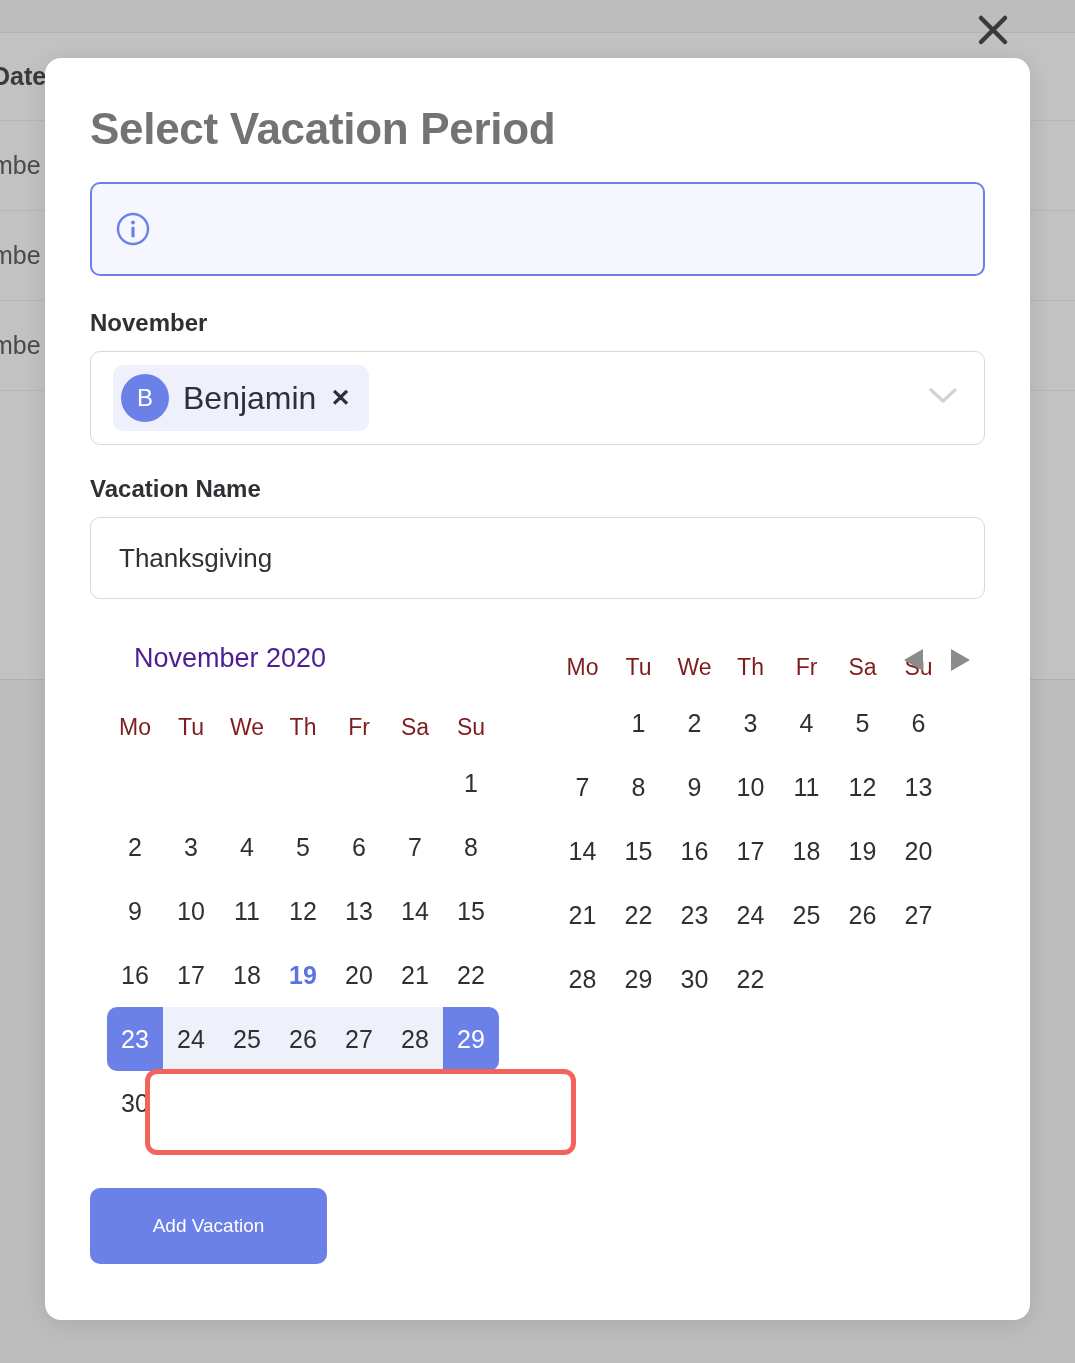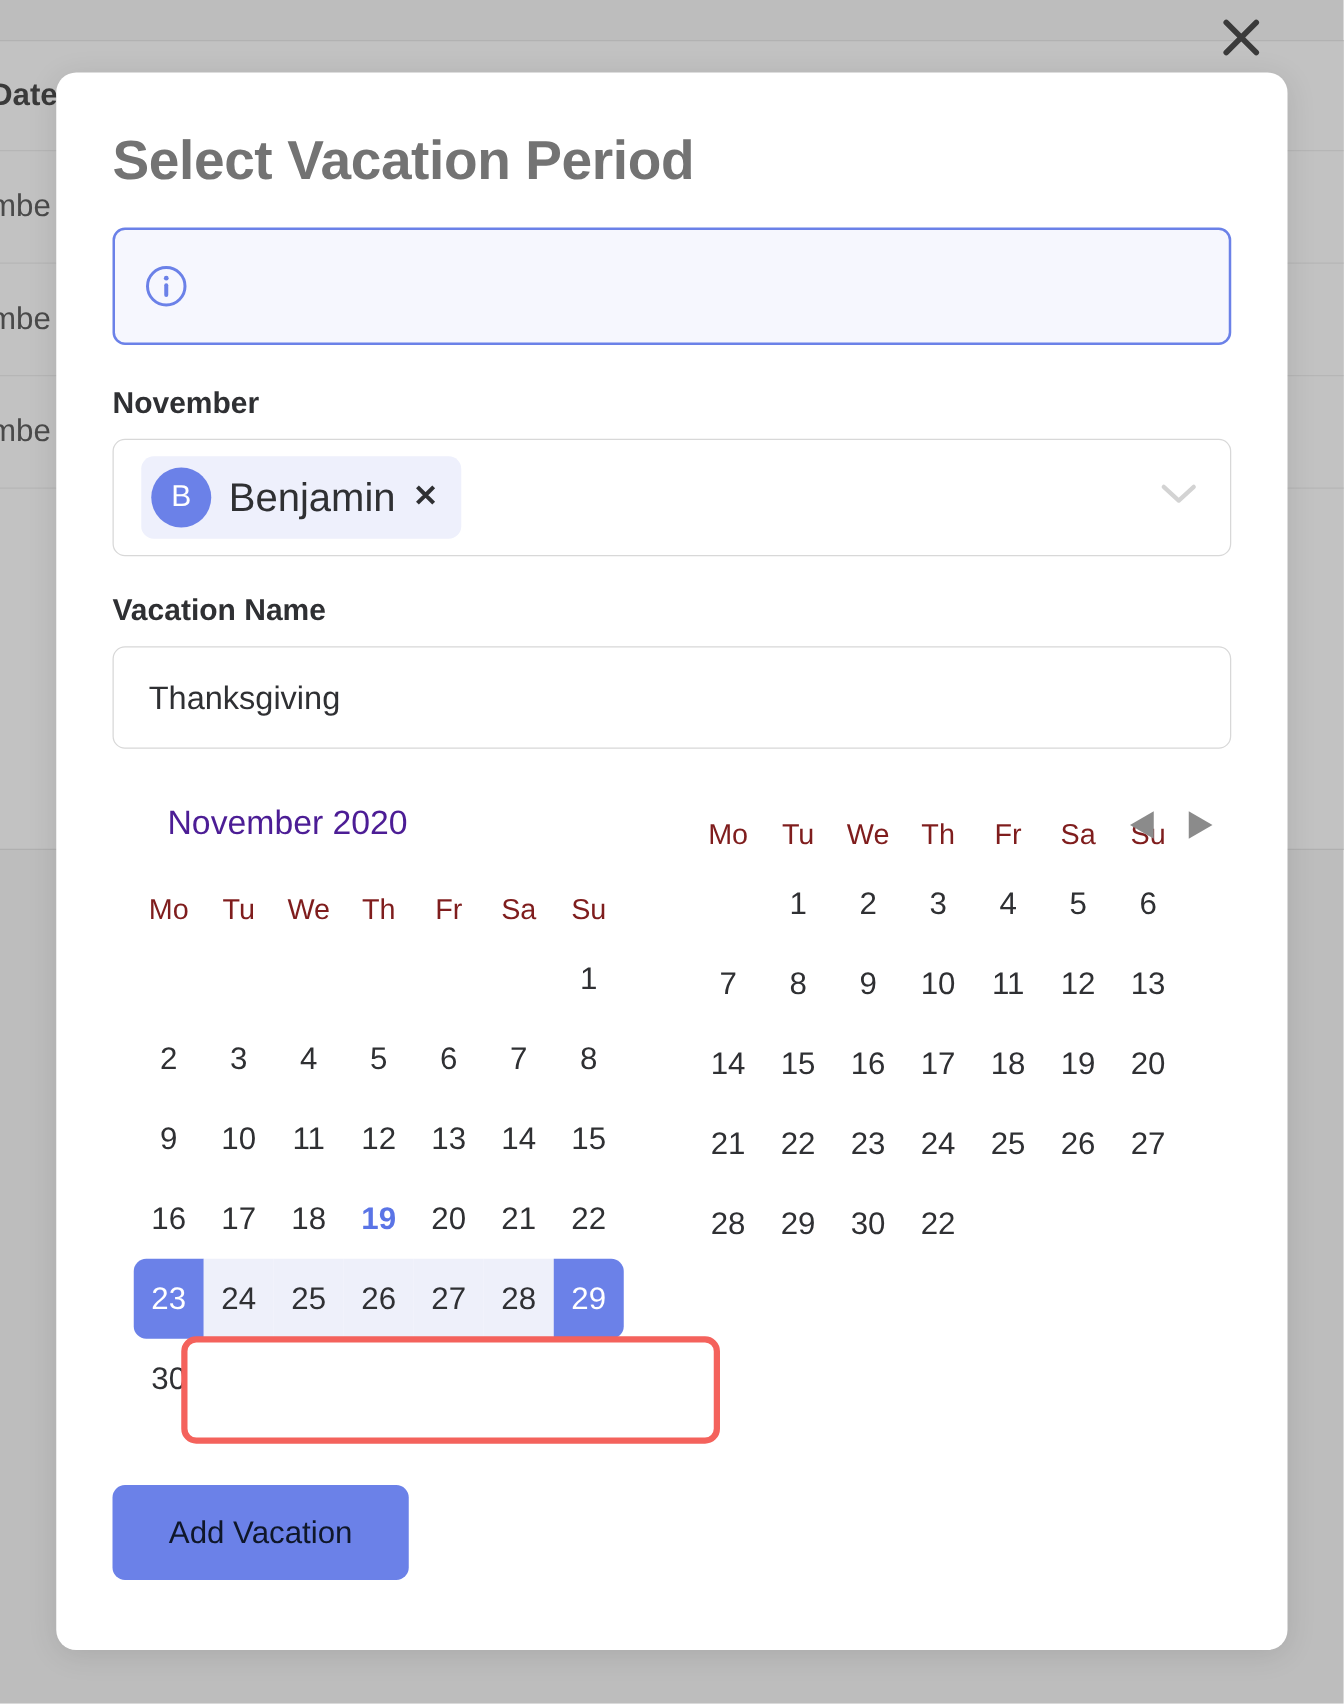--- a/index.html
+++ b/index.html
@@ -269,22 +269,22 @@
     font-size: 25px;
     font-family: "Liberation Sans", sans-serif;
     cursor: pointer;
   }
   .btn-primary {
     width: 237px;
     height: 76px;
     border: none;
     border-radius: 10px;
     background: #6b81e8;
-    color: #0f172a;
-    font-size: 25px;
+    color: #ffffff;
+    font-size: 19px;
     font-family: "Liberation Sans", sans-serif;
     cursor: pointer;
   }
 </style>
 </head>
 <body>
 
 <div class="backdrop">
   <div class="bg-table">
     <div class="bg-row header">

